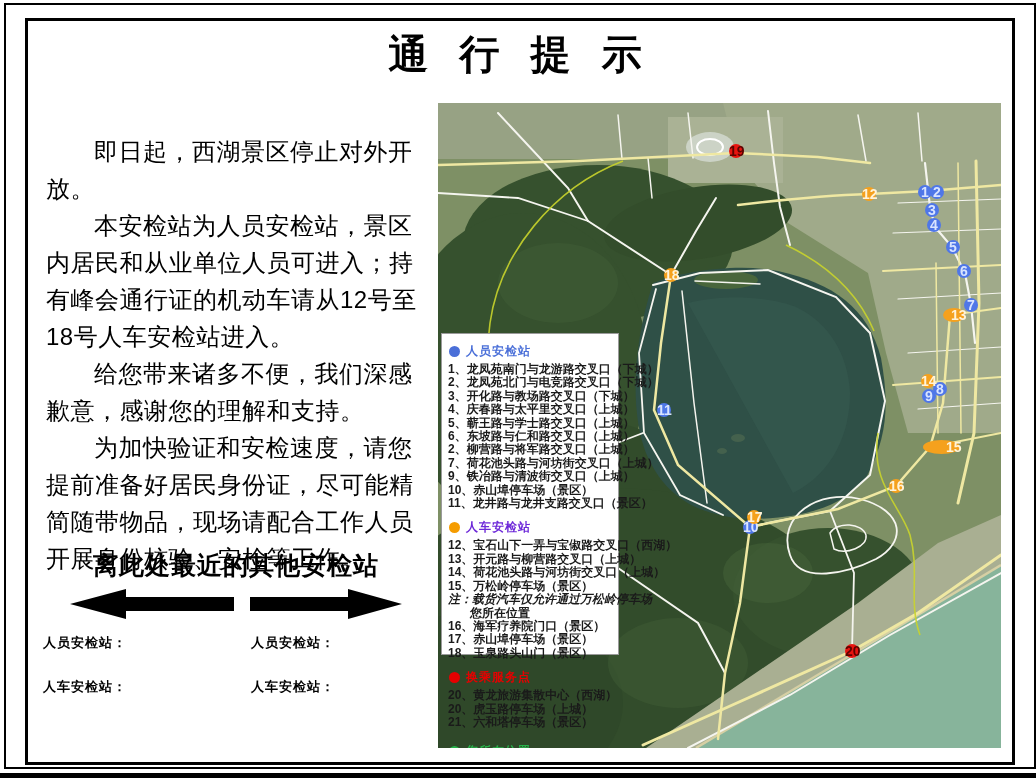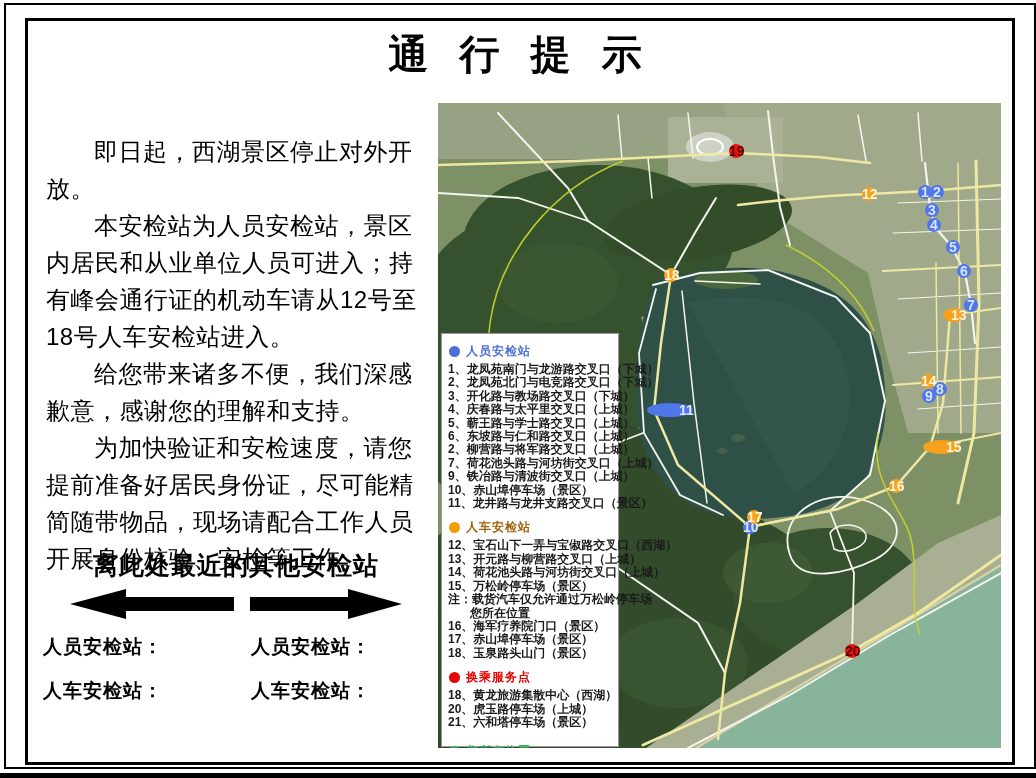--- a/index.html
+++ b/index.html
@@ -19,42 +19,42 @@
     font-size:23px;font-weight:bold;}
 
   
   .notice{position:absolute;left:18px;top:112px;width:388px;font-size:24px;line-height:37px;}
   .notice p{margin:0;text-indent:2em;letter-spacing:0.5px;}
 
   
   .nearest-title{position:absolute;left:8px;top:528px;width:400px;text-align:center;
     font-size:25px;font-weight:600;letter-spacing:1px;}
   .arrows{position:absolute;left:38px;top:566px;width:340px;height:34px;}
-  .nr-label{position:absolute;font-size:19px;font-weight:600;letter-spacing:1px;}
+  .nr-label{position:absolute;font-size:13px;font-weight:600;letter-spacing:1px;}
   .nr-p-l{left:15px;top:613px;} .nr-p-r{left:223px;top:613px;}
   .nr-v-l{left:15px;top:657px;} .nr-v-r{left:223px;top:657px;}
 
   
   .map{position:absolute;left:410px;top:82px;width:563px;height:645px;overflow:hidden;background:#7c8f63;}
   .map svg{position:absolute;left:0;top:0;}
 
   .marker{position:absolute;width:14px;height:14px;border-radius:50%;
     font-size:14px;font-weight:bold;line-height:14px;text-align:center;color:#fff;}
   .marker.person{background:#4f77e8;color:#d9e4ff;}
   .marker.vehicle{background:#f5a11d;color:#fff3d8;}
   .marker.transfer{background:#e81410;color:#5d0400;}
 
   
-  .legend{position:absolute;left:3px;top:230px;width:178px;height:414px;background:#fff;
+  .legend{position:absolute;left:3px;top:230px;width:178px;height:322px;background:#fff;
     border:1px solid #9a9a9a;box-sizing:border-box;padding:9px 5px 16px 6px;}
   .lg-head{display:flex;align-items:center;margin:0 0 3px 0;}
   .lg-dot{width:11px;height:11px;border-radius:50%;margin:0 6px 0 1px;flex:none;}
   .lg-title{font-size:12px;font-weight:bold;letter-spacing:1px;}
   .lg-item{font-size:12px;font-weight:600;line-height:13.4px;color:#1a1a1a;white-space:nowrap;}
-  .lg-item.note{color:#1a1a1a;}
+  .lg-item.note{color:#1a1a1a;font-style:italic;}
   .lg-item.note-indent{padding-left:22px;}
   .lg-sec{margin-bottom:9px;}
   .lg-sec.last{margin-top:14px;}
 </style>
 </head>
 <body>
 
 <div class="outer-line"></div>
 <div class="bottom-bar"></div>
 
@@ -159,21 +159,21 @@
         <div class="marker person" style="left: 480px; top: 82px;">1</div>
         <div class="marker person" style="left: 492px; top: 82px;">2</div>
         <div class="marker person" style="left: 487px; top: 100px;">3</div>
         <div class="marker person" style="left: 489px; top: 115px;">4</div>
         <div class="marker person" style="left: 508px; top: 137px;">5</div>
         <div class="marker person" style="left: 519px; top: 161px;">6</div>
         <div class="marker person" style="left: 526px; top: 195px;">7</div>
         <div class="marker person" style="left: 495px; top: 279px;">8</div>
         <div class="marker person" style="left: 484px; top: 286px;">9</div>
         <div class="marker person" style="left: 305px; top: 417px;">10</div>
-        <div class="marker person" style="left: 209px; top: 300px; padding-left: 32px;">11</div>
+        <div class="marker person" style="left: 219px; top: 300px;">11</div>
         <div class="marker vehicle" style="left: 424px; top: 84px;">12</div>
         <div class="marker vehicle" style="left: 505px; top: 205px; padding-left: 8px;">13</div>
         <div class="marker vehicle" style="left: 483px; top: 271px;">14</div>
         <div class="marker vehicle" style="left: 485px; top: 337px; padding-left: 23px;">15</div>
         <div class="marker vehicle" style="left: 451px; top: 376px;">16</div>
         <div class="marker vehicle" style="left: 309px; top: 407px;">17</div>
         <div class="marker vehicle" style="left: 226px; top: 165px;">18</div>
         <div class="marker transfer" style="left: 291px; top: 41px;">19</div>
         <div class="marker transfer" style="left: 407px; top: 541px;">20</div>
         <div class="marker transfer" style="left: 273px; top: 655px;">21</div>
@@ -193,38 +193,38 @@
           <div class="lg-item">6、东坡路与仁和路交叉口（上城）</div>
           <div class="lg-item">2、柳营路与将军路交叉口（上城）</div>
           <div class="lg-item">7、荷花池头路与河坊街交叉口（上城）</div>
           <div class="lg-item">9、铁冶路与清波街交叉口（上城）</div>
           <div class="lg-item">10、赤山埠停车场（景区）</div>
           <div class="lg-item">11、龙井路与龙井支路交叉口（景区）</div>
         </div>
         <div class="lg-sec">
           <div class="lg-head">
             <span class="lg-dot" style="background: rgb(245, 156, 0);"></span>
-            <span class="lg-title" style="color: #a16207;">人车安检站</span>
+            <span class="lg-title" style="color: #6d28d9;">人车安检站</span>
           </div>
           <div class="lg-item">12、宝石山下一弄与宝俶路交叉口（西湖）</div>
           <div class="lg-item">13、开元路与柳营路交叉口（上城）</div>
           <div class="lg-item">14、荷花池头路与河坊街交叉口（上城）</div>
           <div class="lg-item">15、万松岭停车场（景区）</div>
           <div class="lg-item note">注：载货汽车仅允许通过万松岭停车场</div>
           <div class="lg-item note-indent">您所在位置</div>
           <div class="lg-item">16、海军疗养院门口（景区）</div>
           <div class="lg-item">17、赤山埠停车场（景区）</div>
           <div class="lg-item">18、玉泉路头山门（景区）</div>
         </div>
         <div class="lg-sec">
           <div class="lg-head">
             <span class="lg-dot" style="background: rgb(230, 0, 0);"></span>
             <span class="lg-title" style="color: rgb(230, 0, 0);">换乘服务点</span>
           </div>
-          <div class="lg-item">18、黄龙旅游集散中心（西湖）</div>
+          <div class="lg-item">20、黄龙旅游集散中心（西湖）</div>
           <div class="lg-item">20、虎玉路停车场（上城）</div>
           <div class="lg-item">21、六和塔停车场（景区）</div>
         </div>
         <div class="lg-sec last">
           <div class="lg-head">
             <span class="lg-dot" style="background: rgb(39, 178, 74);"></span>
             <span class="lg-title" style="color: rgb(39, 178, 74);">您所在位置</span>
           </div>
         </div>
       </div>

